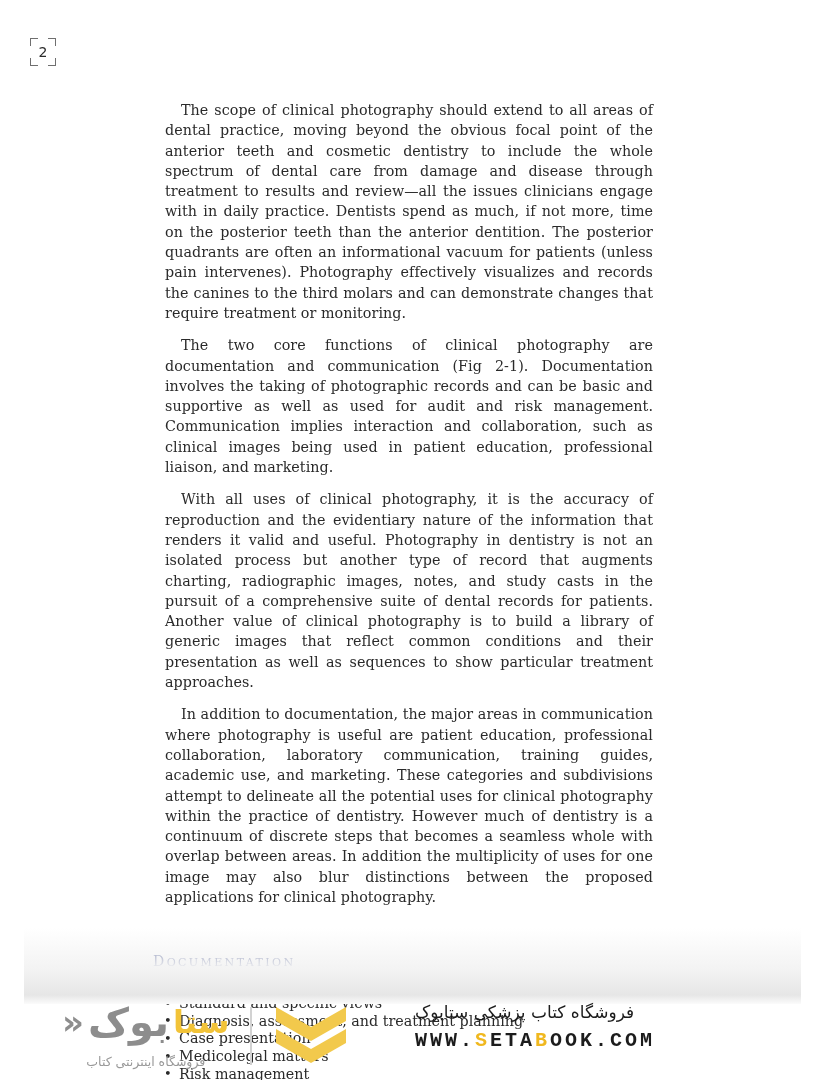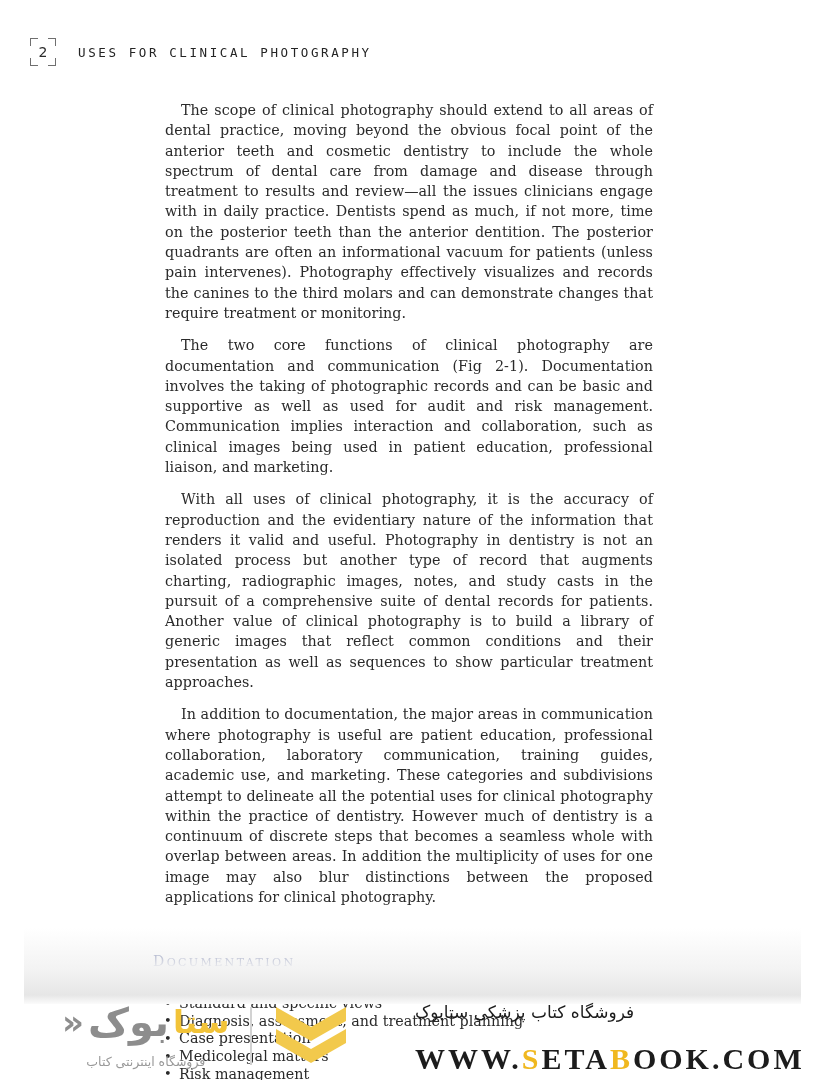--- a/index.html
+++ b/index.html
@@ -211,42 +211,41 @@
     text-align: left;
   }
   .fa-line {
     font-family: "DejaVu Sans", "Liberation Sans", sans-serif;
     font-size: 17px;
     color: #1c1c1c;
     direction: rtl;
     line-height: 1.5;
   }
   .url-line {
-    margin-top: 16px;
-    font-family: Liberation Serif, serif;
-    font-size: 30px;
+    margin-top: 4px;
+    font-family: Liberation Mono, monospace;
+    font-size: 20px;
     font-weight: bold;
     letter-spacing: 3px;
     color: #1c1c1c;
     line-height: 1.1;
   }
   .url-line .hl { color: #f0b81f; }
 </style>
 </head>
 <body>
 
 <div class="page">
 
   <div class="runhead">
     <div class="folio-box">
       <span class="c3"></span>
         <span class="c4"></span>
       <span class="folio-num">2</span>
     </div>
-    <div class="runhead-title">USES FOR CLINICAL PHOTOGRAPHY</div>
   </div>
 
   <div class="column">
     <p class="body">The scope of clinical photography should extend to all areas of dental practice, moving beyond the obvious focal point of the anterior teeth and cosmetic dentistry to include the whole spectrum of dental care from damage and disease through treatment to results and review—all the issues clinicians engage with in daily practice. Dentists spend as much, if not more, time on the posterior teeth than the anterior dentition. The posterior quadrants are often an informational vacuum for patients (unless pain intervenes). Photography effectively visualizes and records the canines to the third molars and can demonstrate changes that require treatment or monitoring.</p>
     <p class="body">The two core functions of clinical photography are documentation and communication (Fig 2-1). Documentation involves the taking of photographic records and can be basic and supportive as well as used for audit and risk management. Communication implies interaction and collaboration, such as clinical images being used in patient education, professional liaison, and marketing.</p>
     <p class="body">With all uses of clinical photography, it is the accuracy of reproduction and the evidentiary nature of the information that renders it valid and useful. Photography in dentistry is not an isolated process but another type of record that augments charting, radiographic images, notes, and study casts in the pursuit of a comprehensive suite of dental records for patients. Another value of clinical photography is to build a library of generic images that reflect common conditions and their presentation as well as sequences to show particular treatment approaches.</p>
     <p class="body">In addition to documentation, the major areas in communication where photography is useful are patient education, professional collaboration, laboratory communication, training guides, academic use, and marketing. These categories and subdivisions attempt to delineate all the potential uses for clinical photography within the practice of dentistry. However much of dentistry is a continuum of discrete steps that becomes a seamless whole with overlap between areas. In addition the multiplicity of uses for one image may also blur distinctions between the proposed applications for clinical photography.</p>
 
     <div class="section-heading">Documentation</div>
 

